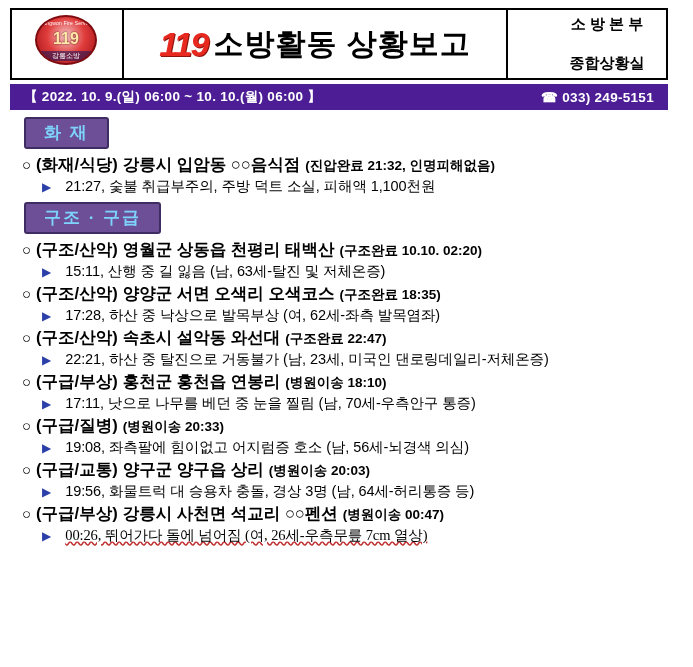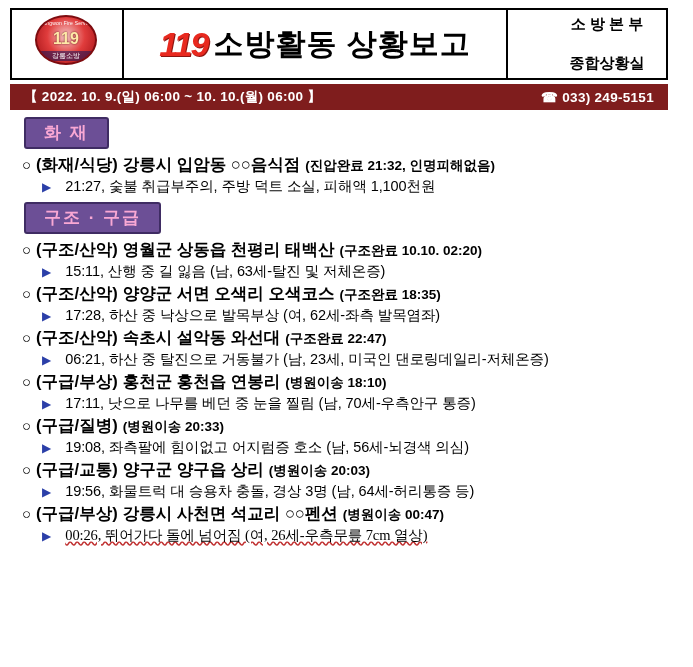--- a/index.html
+++ b/index.html
@@ -116,38 +116,38 @@
     gap: 20px;
     font-size: 15px;
     font-weight: bold;
     margin-left: 40px;
   }
 
   
   .period-bar {
     margin-top: 4px;
     height: 26px;
-    background: #7f1d1d;
+    background: #4c1d95;
     color: #ffffff;
     display: flex;
     align-items: center;
     justify-content: space-between;
     padding: 0 14px;
     box-sizing: border-box;
     font-size: 13.5px;
     font-weight: bold;
   }
   .period-left { letter-spacing: .3px; }
   .period-right { letter-spacing: .3px; }
 
   
   .section-head {
     display: inline-block;
     background: #6c4f96;
-    color: #f9a8d4;
+    color: #7dd3fc;
     font-size: 17px;
     font-weight: bold;
     padding: 2px 18px 3px 18px;
     border: 2px solid #3f2c63;
     border-radius: 3px;
     margin: 7px 0 2px 14px;
     letter-spacing: 2px;
   }
 
   
@@ -273,21 +273,21 @@
 
   <div class="entry">
     <div class="entry-title">
       <span class="bullet-o">○</span>
       <span class="cat">(구조/산악)</span>
       <span class="place">속초시 설악동 와선대</span>
       <span class="status">(구조완료 22:47)</span>
     </div>
     <div class="entry-detail">
       <span class="tri">▶</span>
-      <span class="detail-text">06:21, 하산 중 탈진으로 거동불가 (남, 23세, 미국인 댄로링데일리-저체온증)</span>
+      <span class="detail-text">22:21, 하산 중 탈진으로 거동불가 (남, 23세, 미국인 댄로링데일리-저체온증)</span>
     </div>
   </div>
 
   <div class="entry">
     <div class="entry-title">
       <span class="bullet-o">○</span>
       <span class="cat">(구급/부상)</span>
       <span class="place">홍천군 홍천읍 연봉리</span>
       <span class="status">(병원이송 18:10)</span>
     </div>

